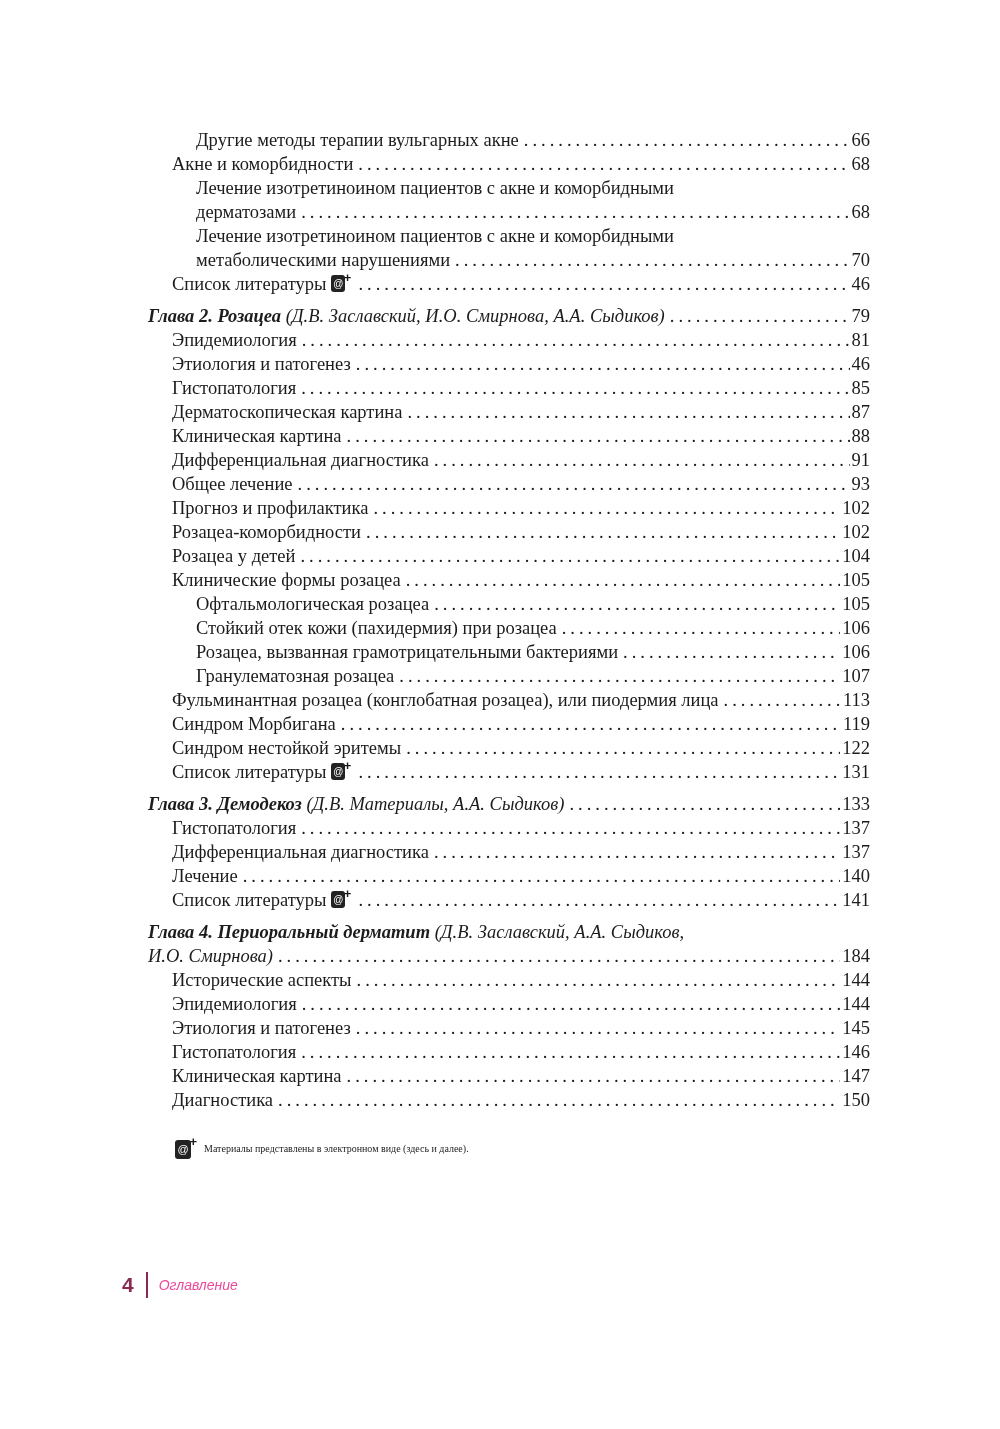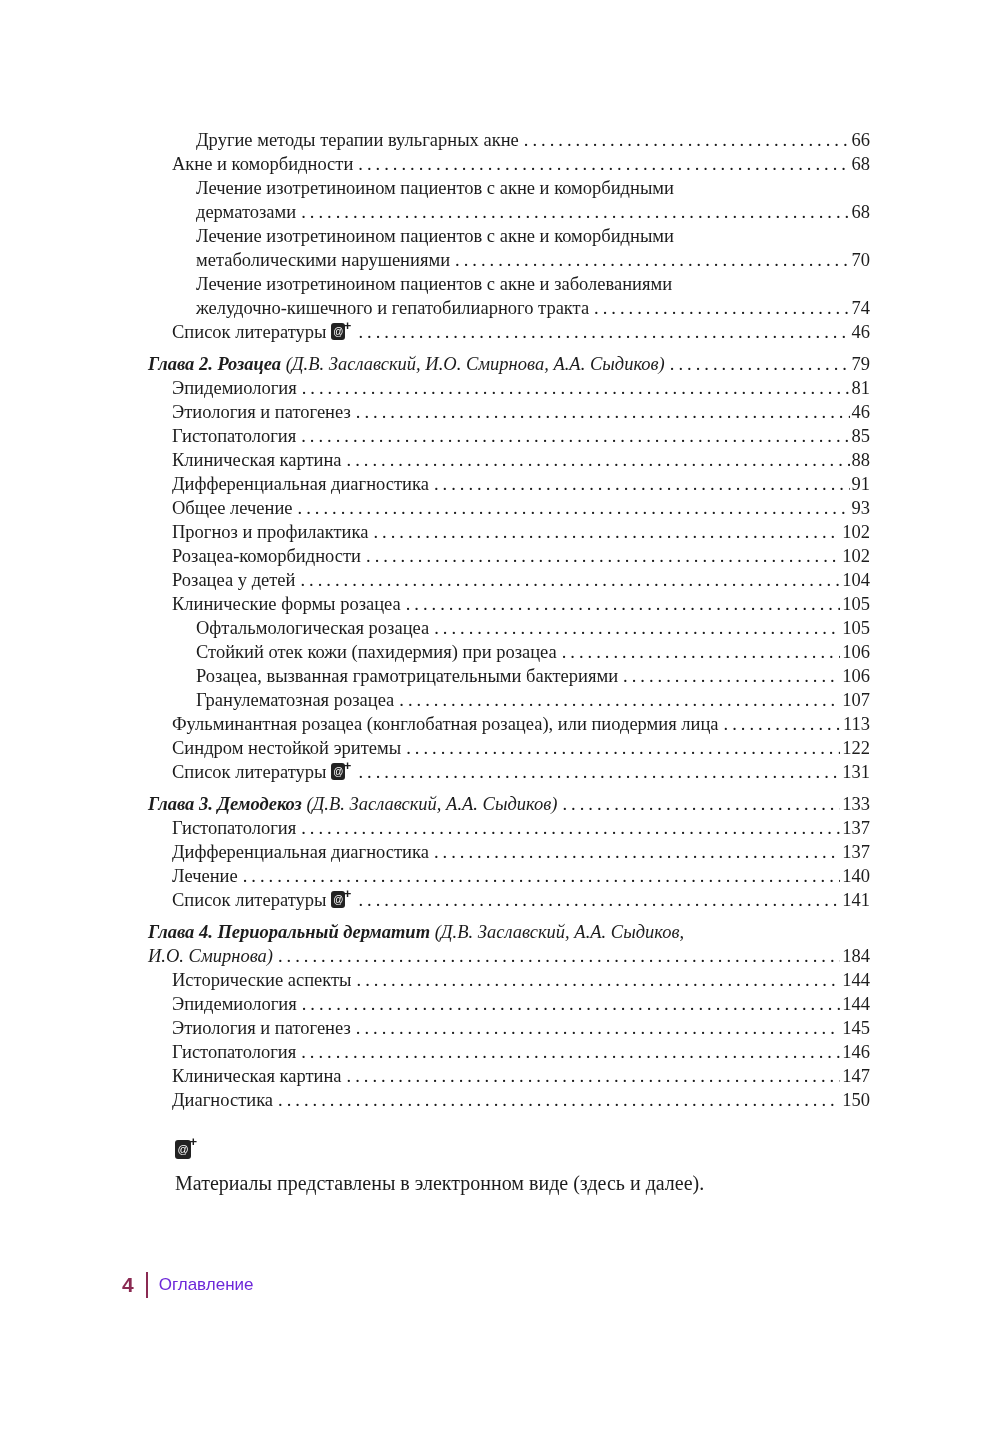--- a/index.html
+++ b/index.html
@@ -51,35 +51,35 @@
   .eicon::after {
     content: "+"; color: #1c1c1c;
     position: absolute; top: -9px; right: -6px;
     font-size: 13px; font-weight: bold;
     font-family: "Liberation Sans", sans-serif;
   }
 
   
   .footnote {
     margin-top: 26px; padding-left: 27px;
-    font-size: 20px; line-height: 22px;
-    display: flex; align-items: flex-start; gap: 13px; flex-direction: column;
+    font-size: 10px; line-height: 22px;
+    display: flex; align-items: flex-start; gap: 13px;
   }
   .eicon.fn { width: 16px; height: 19px; margin: 2px 0 0 0; flex-shrink: 0; }
   .eicon.fn::before { font-size: 11px; line-height: 19px; }
 
   
   .footer {
     position: absolute; left: 122px; top: 1272px;
     display: flex; align-items: center;
     font-family: "Liberation Sans", sans-serif;
   }
   .pagenum { color: #8a2a52; font-weight: bold; font-size: 21px; }
   .fdiv { width: 2px; height: 26px; background: #8a2a52; margin: 0 11px 0 12px; }
-  .flabel { color: #6d28d9; font-size: 17px; }
+  .flabel { color: #ec4899; font-size: 14px; font-style: italic; }
 </style>
 </head>
 <body>
 
 <div class="page">
   <div id="toc">
       <div class="entry ind2">
         <div class="lastline">
           <span class="txt"><span>Другие методы терапии вульгарных акне</span></span>
           <span class="leader"></span>
@@ -102,28 +102,20 @@
         </div>
       </div>
       <div class="entry ind2">
         <div class="preline"><span>Лечение изотретиноином пациентов с акне и коморбидными</span></div>
         <div class="lastline">
           <span class="txt"><span>метаболическими нарушениями</span></span>
           <span class="leader"></span>
           <span class="pg">70</span>
         </div>
       </div>
-      <div class="entry ind2">
-        <div class="preline"><span>Лечение изотретиноином пациентов с акне и заболеваниями</span></div>
-        <div class="lastline">
-          <span class="txt"><span>желудочно-кишечного и гепатобилиарного тракта</span></span>
-          <span class="leader"></span>
-          <span class="pg">74</span>
-        </div>
-      </div>
       <div class="entry ind1">
         <div class="lastline">
           <span class="txt"><span>Список литературы</span><span class="eicon"></span></span>
           <span class="leader"></span>
           <span class="pg">46</span>
         </div>
       </div>
       <div class="entry ind0 chapter">
         <div class="lastline">
           <span class="txt"><span class="b">Глава 2. Розацеа </span><span class="i">(Д.В. Заславский, И.О. Смирнова, А.А. Сыдиков)</span></span>
@@ -147,20 +139,27 @@
       </div>
       <div class="entry ind1">
         <div class="lastline">
           <span class="txt"><span>Гистопатология</span></span>
           <span class="leader"></span>
           <span class="pg">85</span>
         </div>
       </div>
       <div class="entry ind1">
         <div class="lastline">
+          <span class="txt"><span>Дерматоскопическая картина</span></span>
+          <span class="leader"></span>
+          <span class="pg">87</span>
+        </div>
+      </div>
+      <div class="entry ind1">
+        <div class="lastline">
           <span class="txt"><span>Клиническая картина</span></span>
           <span class="leader"></span>
           <span class="pg">88</span>
         </div>
       </div>
       <div class="entry ind1">
         <div class="lastline">
           <span class="txt"><span>Дифференциальная диагностика</span></span>
           <span class="leader"></span>
           <span class="pg">91</span>
@@ -231,35 +230,42 @@
       </div>
       <div class="entry ind1">
         <div class="lastline">
           <span class="txt"><span>Фульминантная розацеа (конглобатная розацеа), или пиодермия лица</span></span>
           <span class="leader"></span>
           <span class="pg">113</span>
         </div>
       </div>
       <div class="entry ind1">
         <div class="lastline">
+          <span class="txt"><span>Синдром Морбигана</span></span>
+          <span class="leader"></span>
+          <span class="pg">119</span>
+        </div>
+      </div>
+      <div class="entry ind1">
+        <div class="lastline">
           <span class="txt"><span>Синдром нестойкой эритемы</span></span>
           <span class="leader"></span>
           <span class="pg">122</span>
         </div>
       </div>
       <div class="entry ind1">
         <div class="lastline">
           <span class="txt"><span>Список литературы</span><span class="eicon"></span></span>
           <span class="leader"></span>
           <span class="pg">131</span>
         </div>
       </div>
       <div class="entry ind0 chapter">
         <div class="lastline">
-          <span class="txt"><span class="b">Глава 3. Демодекоз </span><span class="i">(Д.В. Заславский, А.А. Сыдиков)</span></span>
+          <span class="txt"><span class="b">Глава 3. Демодекоз </span><span class="i">(Д.В. Материалы, А.А. Сыдиков)</span></span>
           <span class="leader"></span>
           <span class="pg">133</span>
         </div>
       </div>
       <div class="entry ind1">
         <div class="lastline">
           <span class="txt"><span>Гистопатология</span></span>
           <span class="leader"></span>
           <span class="pg">137</span>
         </div>

